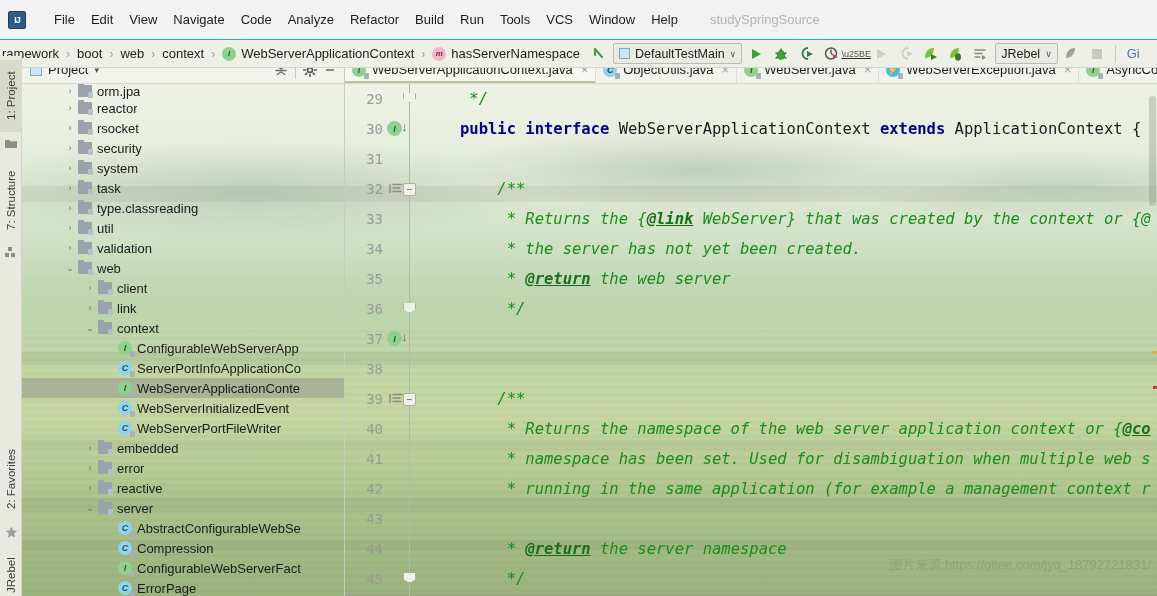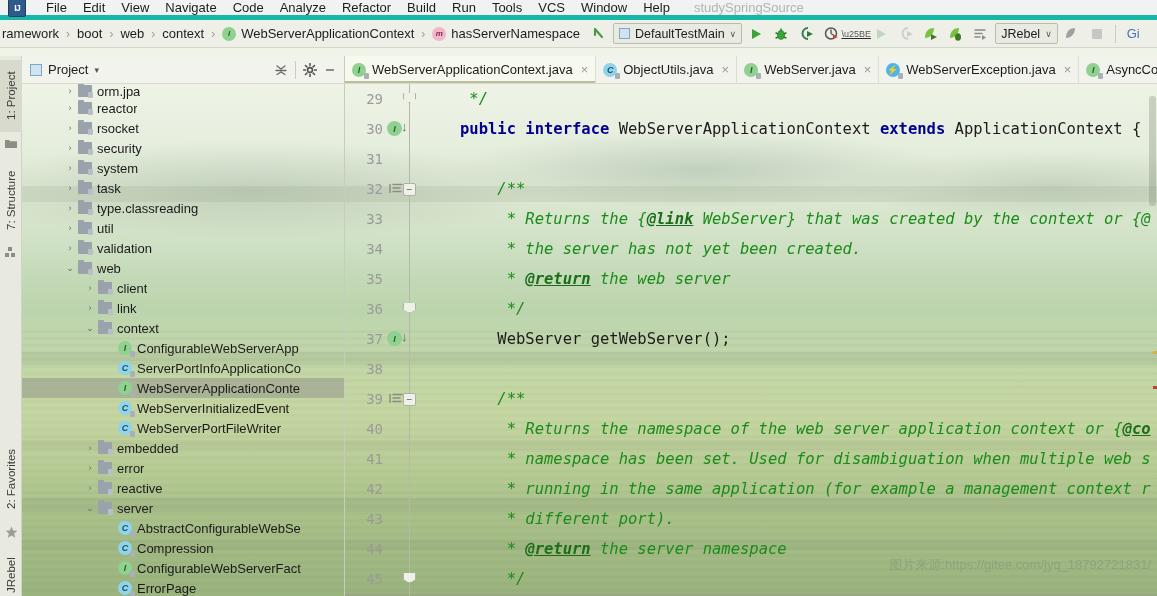--- a/index.html
+++ b/index.html
@@ -33,23 +33,23 @@
   #bg:after{
     content:""; position:absolute; left:0; right:0; top:330px; bottom:0;
     background:
       linear-gradient(to bottom, rgba(120,140,110,0) 0%, rgba(120,140,110,.10) 30%, rgba(110,130,100,.18) 60%, rgba(105,125,95,.22) 100%),
       repeating-linear-gradient(to bottom, rgba(110,130,100,.06) 0 3px, rgba(190,205,165,.05) 3px 7px);
   }
   .hband{position:absolute;left:0;right:0;z-index:0;background:rgba(122,138,112,.30);}
 
   
   #menubar{
-    position:relative; z-index:5; height:20px; display:flex; align-items:center;
-    background:#f2f2f2; padding-left:4px; gap:4px;
-    border-bottom:5px solid #14b8a6;
+    position:relative; z-index:5; height:40px; display:flex; align-items:center;
+    background:#f2f2f2; padding-left:4px; gap:12px;
+    border-bottom:1px solid #14b8a6;
   }
   .logo{
     width:18px;height:18px;margin:0 8px 0 4px;background:#2e5b8a;
     border:1px solid #1d3c5e;border-radius:2px;position:relative;flex:0 0 auto;
   }
   .logo:after{
     content:"IJ";position:absolute;inset:0;color:#fff;font-size:9px;font-weight:bold;
     display:flex;align-items:center;justify-content:center;letter-spacing:-1px;
   }
   .mi{padding:4px 8px;font-size:13px;color:#1c1c1c;white-space:nowrap;cursor:default;}
@@ -600,21 +600,20 @@
         <div class="gutter-num">36</div>
         <div class="gutter-icons"></div>
         <div class="code"><span class="cmt">     */</span></div>
       </div>
       <div class="ln-row">
         <div class="gutter-num">37</div>
         <div class="gutter-icons">
           <span class="impl-icon">I</span>
           <span class="impl-arrow">↓</span>
         </div>
-        <div class="code"><span>    WebServer getWebServer();</span></div>
       </div>
       <div class="ln-row">
         <div class="gutter-num">38</div>
         <div class="gutter-icons"></div>
         <div class="code"><span></span></div>
       </div>
       <div class="ln-row">
         <div class="gutter-num">39</div>
         <div class="gutter-icons">
           <span class="doc-icon"><svg width="14" height="11" viewBox="0 0 14 11">
@@ -635,21 +634,20 @@
         <div class="code"><span class="cmt">     * namespace has been set. Used for disambiguation when multiple web s</span></div>
       </div>
       <div class="ln-row">
         <div class="gutter-num">42</div>
         <div class="gutter-icons"></div>
         <div class="code"><span class="cmt">     * running in the same application (for example a management context r</span></div>
       </div>
       <div class="ln-row">
         <div class="gutter-num">43</div>
         <div class="gutter-icons"></div>
-        <div class="code"><span class="cmt">     * different port).</span></div>
       </div>
       <div class="ln-row">
         <div class="gutter-num">44</div>
         <div class="gutter-icons"></div>
         <div class="code"><span class="cmt">     * </span><span class="tag-link">@return</span><span class="cmt"> the server namespace</span></div>
       </div>
       <div class="ln-row">
         <div class="gutter-num">45</div>
         <div class="gutter-icons"></div>
         <div class="code"><span class="cmt">     */</span></div>

